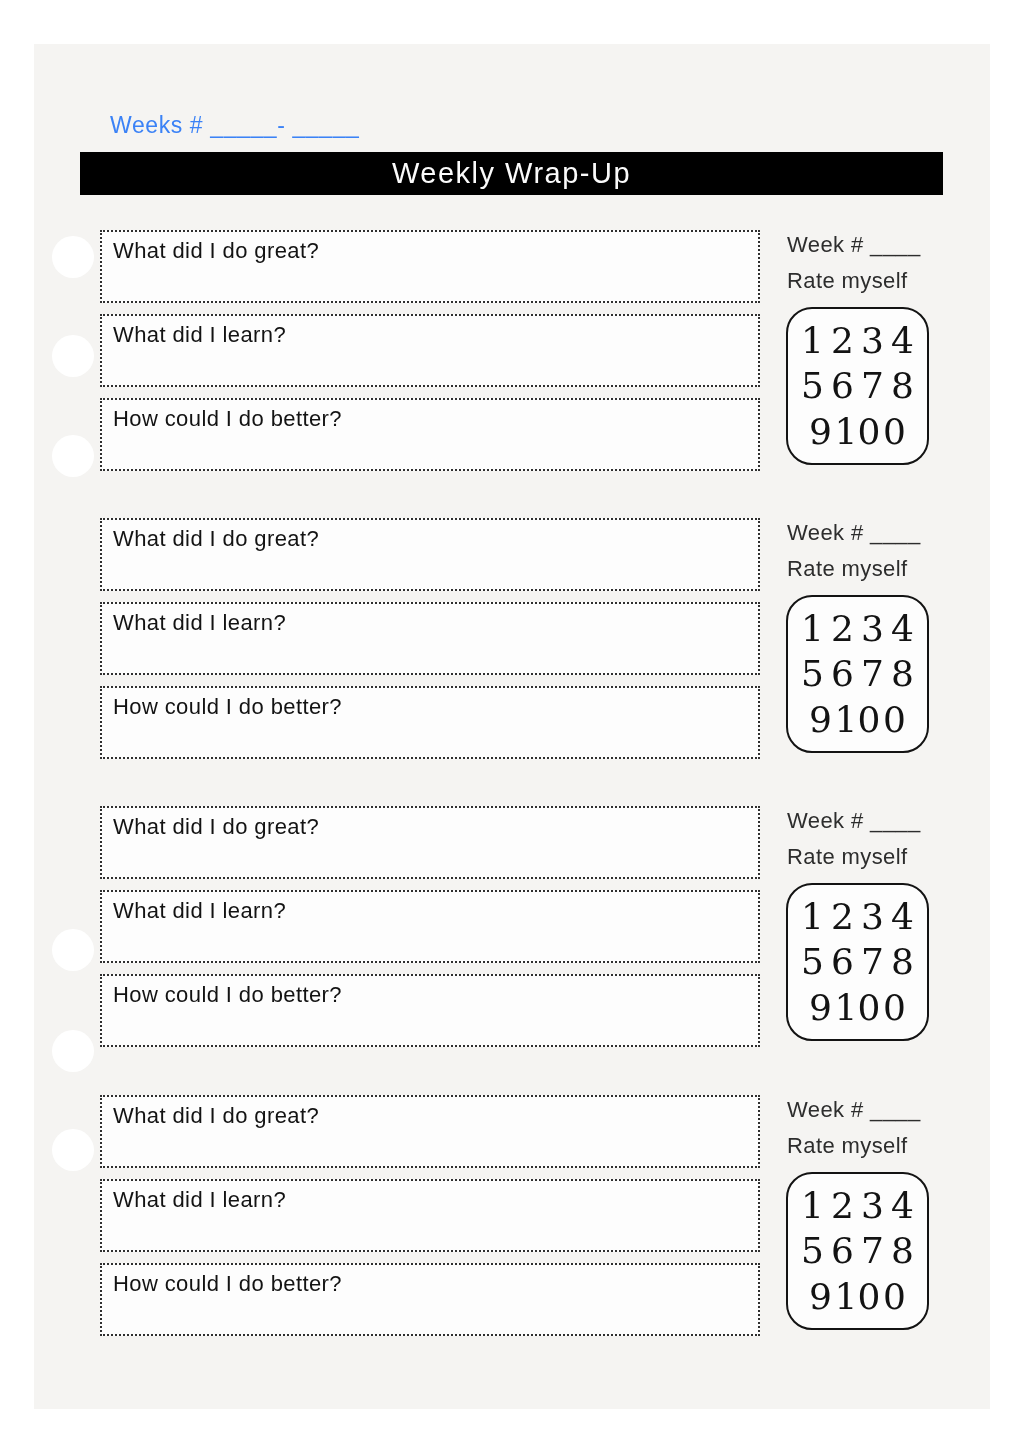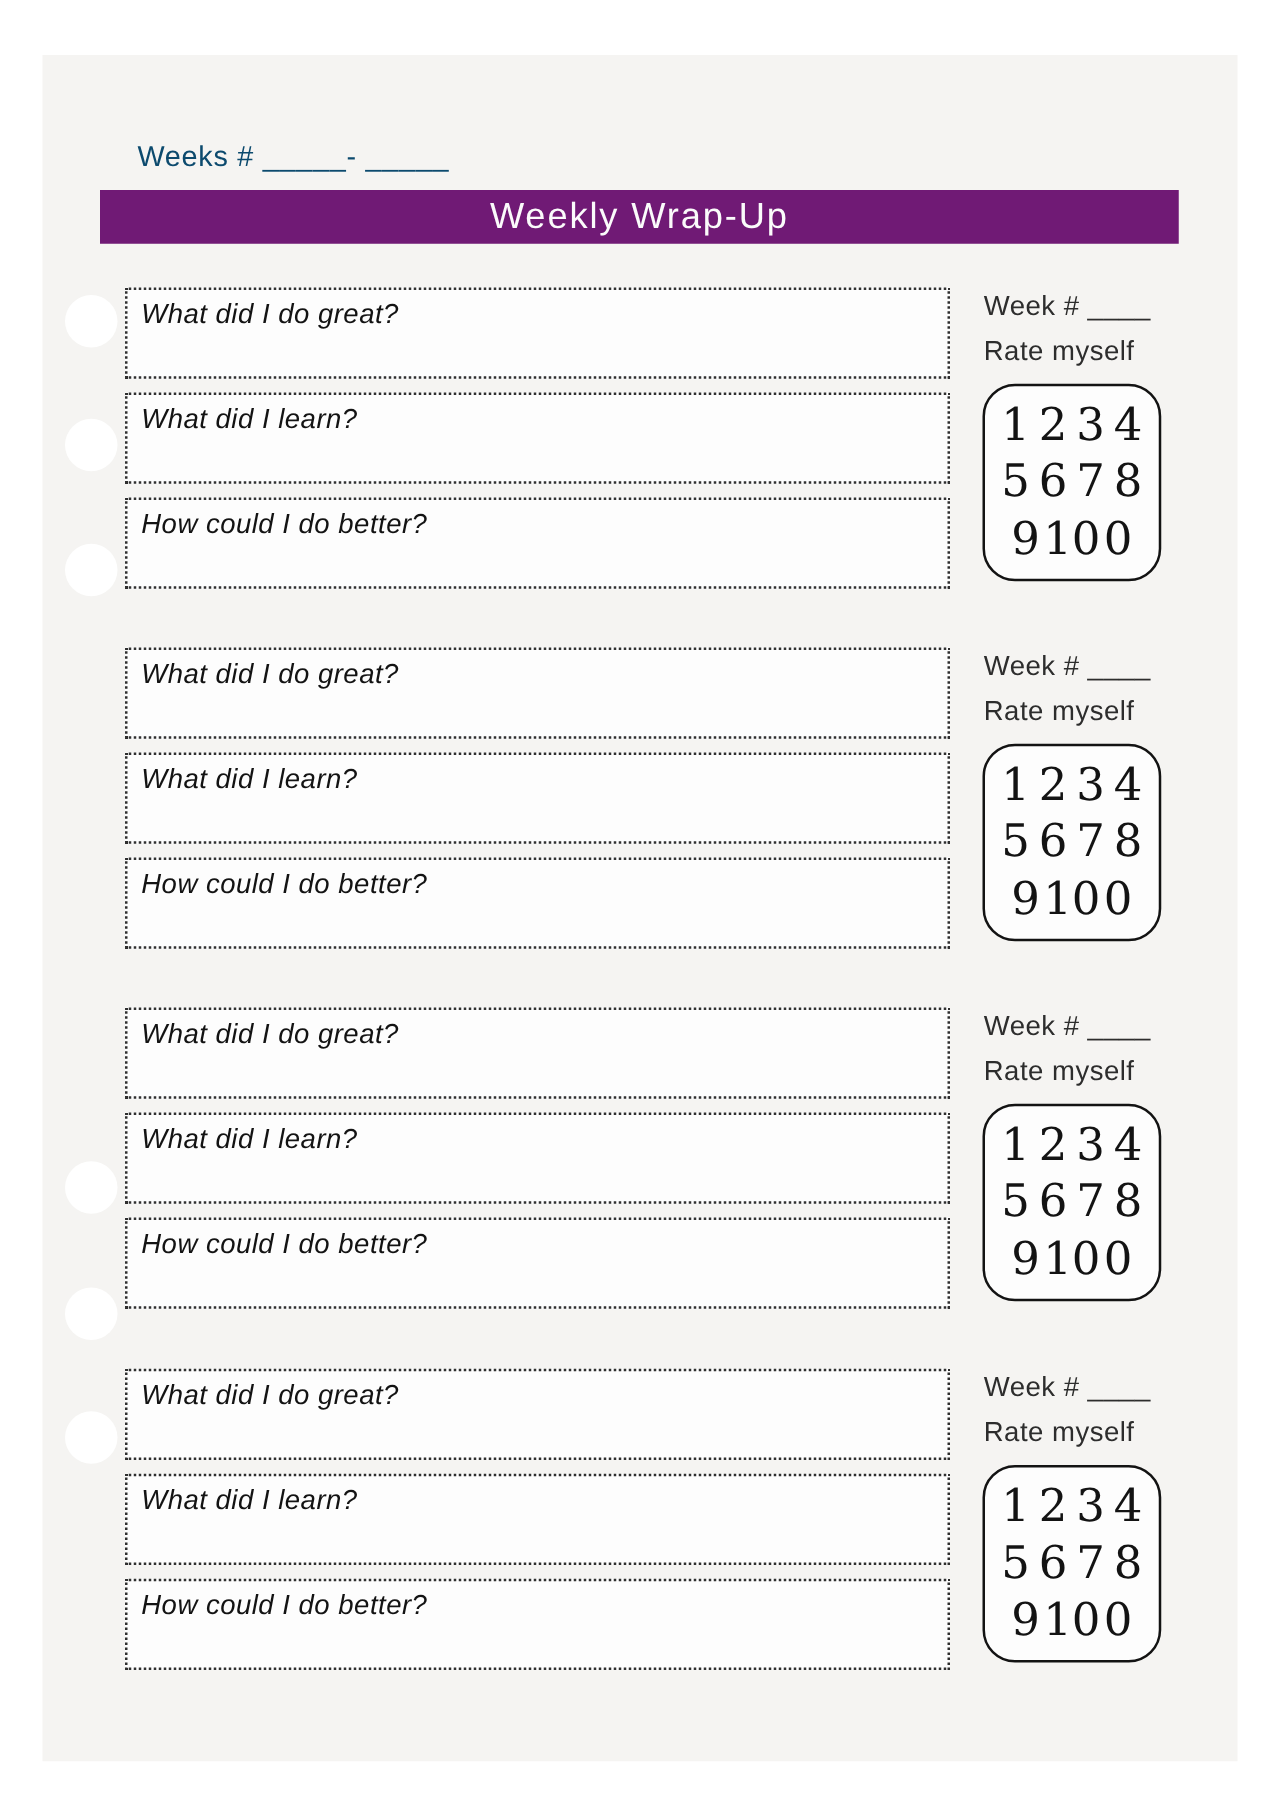--- a/index.html
+++ b/index.html
@@ -20,27 +20,27 @@
     width:42px; height:42px;
     border-radius:50%;
     background:#ffffff;
   }
   .hole.h1{top:236px} .hole.h2{top:335px} .hole.h3{top:435px}
   .hole.h4{top:929px} .hole.h5{top:1030px} .hole.h6{top:1129px}
 
   .weeks-line {
     position:absolute; left:110px; top:112px;
     font-size:23px; letter-spacing:0.6px;
-    color:#0c4a6e;
+    color:#3b82f6;
     white-space:pre;
   }
   .banner {
     position:absolute; left:80px; top:152px;
     width:863px; height:43px;
-    background:#701a75;
+    background:#000000;
     display:flex; align-items:center; justify-content:center;
   }
   .banner-title {
     color:#fbfbfb; font-size:29px; font-weight:400;
     letter-spacing:1.5px;
   }
 
   .section {
     position:absolute; left:100px;
     width:830px; height:241px;
@@ -51,21 +51,21 @@
   .answer-box {
     position:absolute; left:0;
     width:660px; height:73px;
     border:2px dotted #2f2f2f;
     background:#fdfdfd;
     padding:6px 11px;
   }
   .answer-box.b1{top:0} .answer-box.b2{top:84px} .answer-box.b3{top:168px}
   .prompt {
     font-size:22px; font-weight:500;
-    letter-spacing:0.4px; color:#131313;font-style:italic;
+    letter-spacing:0.4px; color:#131313;
   }
 
   .week-num, .rate-label {
     position:absolute; left:687px;
     font-size:22px; color:#2d2d2d;
     letter-spacing:0.4px; white-space:pre;text-align:right;
   }
   .week-num{top:2px} .rate-label{top:38px}
 
   .rating-box {

